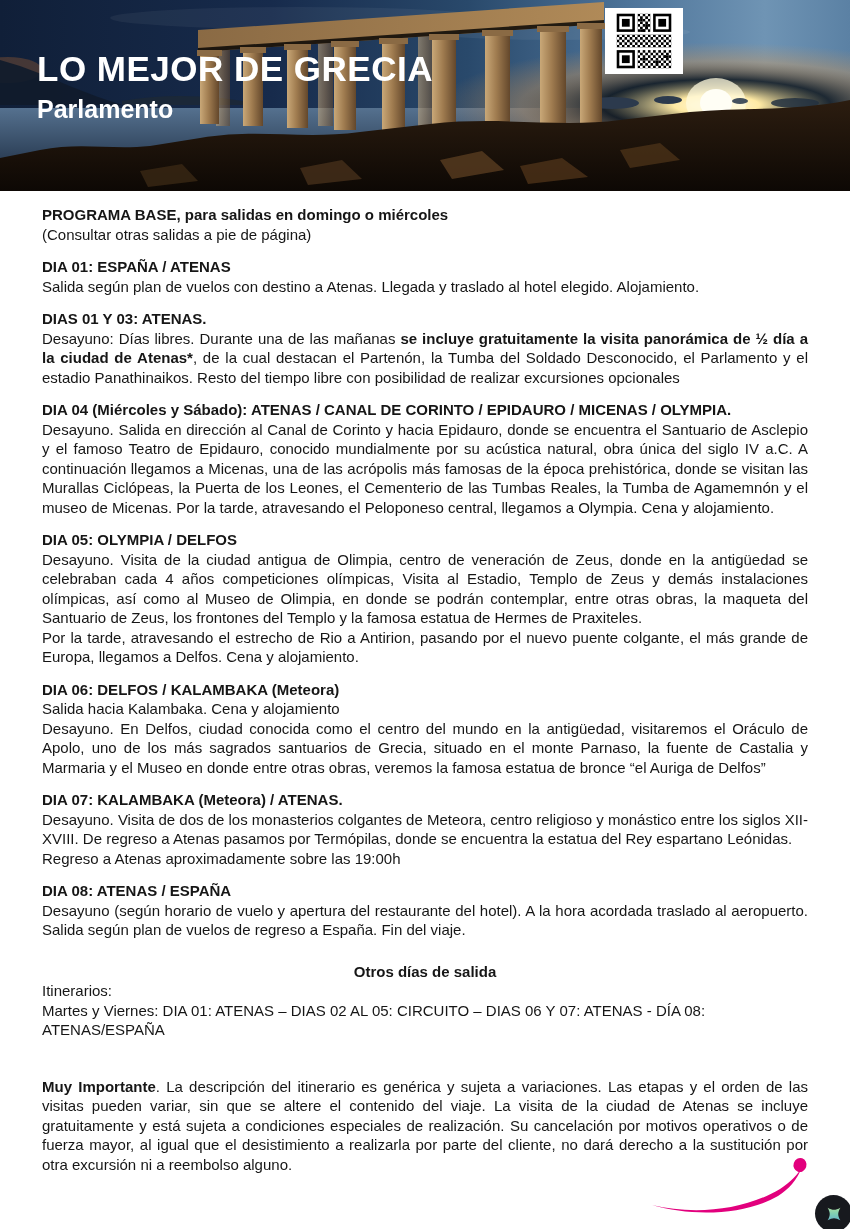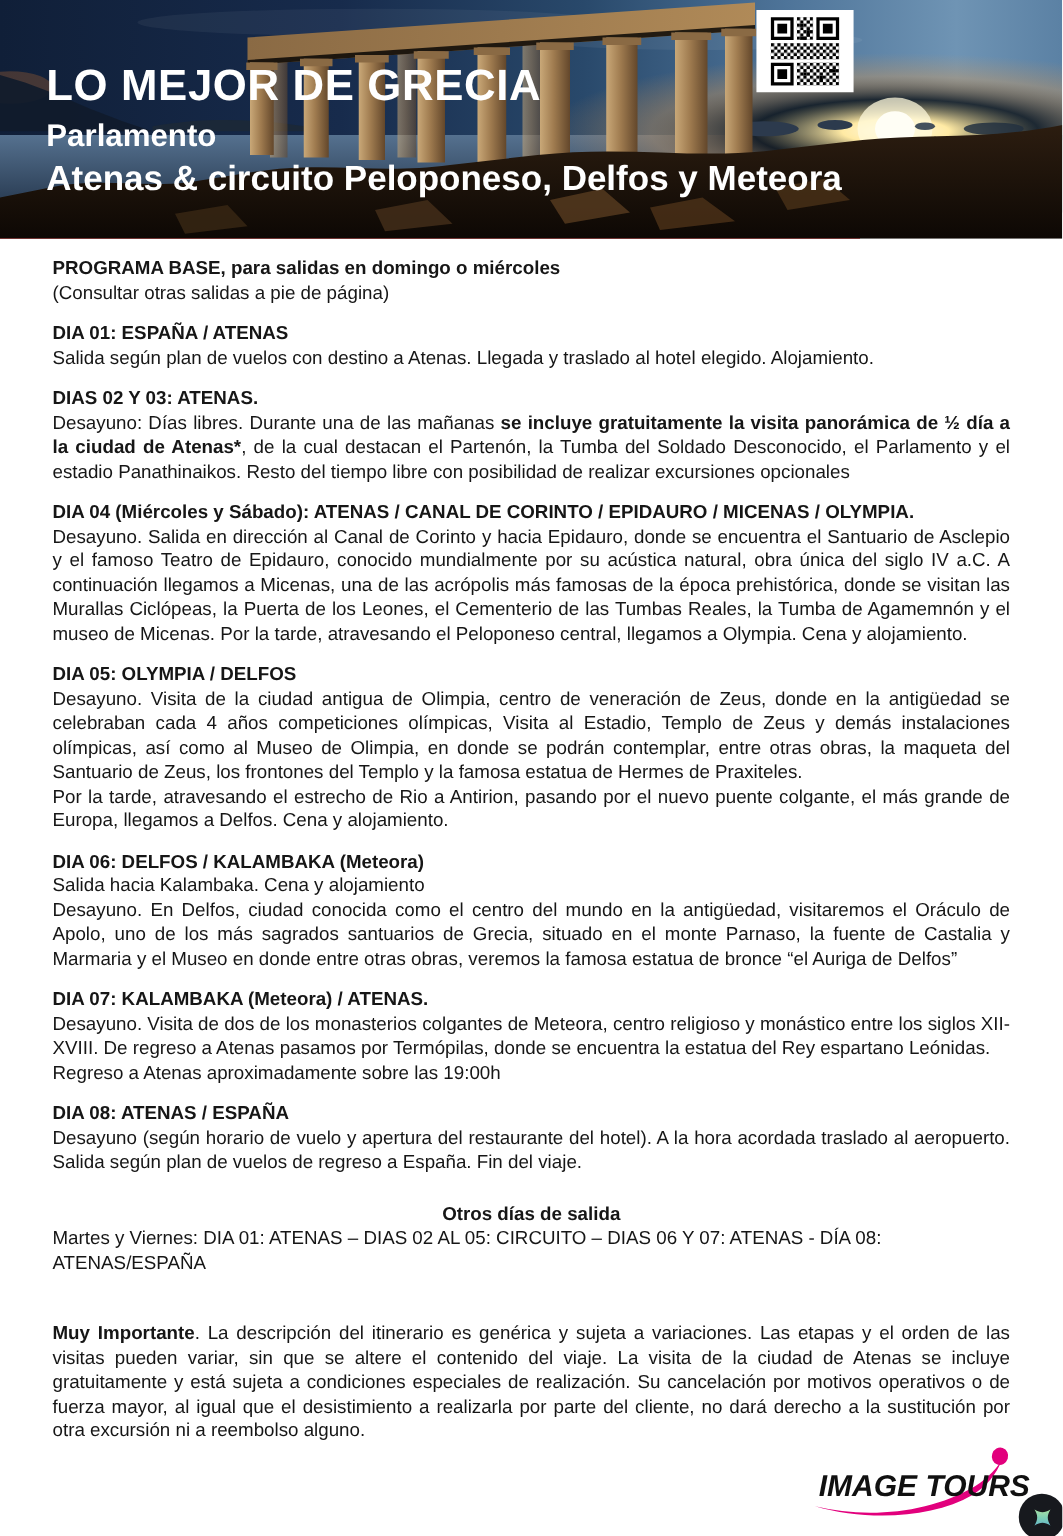--- a/index.html
+++ b/index.html
@@ -1,19 +1,19 @@
 <!DOCTYPE html>
 <html><head>
 <meta charset="utf-8">
 <style>
   html,body{margin:0;padding:0;background:#fff;}
   .page{position:relative;width:850px;height:1229px;background:#fff;overflow:hidden;
         font-family:"Liberation Sans",sans-serif;color:#161616;}
   
-  .hero{position:relative;width:688px;height:191px;background:#ef4444;}
+  .hero{position:relative;width:688px;height:191px;background:#a16207;}
   .hero svg{display:block;}
   .hero-titles{position:absolute;left:37px;top:50px;color:#fff;
 '    'text-shadow:0 2px 5px rgba(0,0,0,.65),0 0 2px rgba(0,0,0,.5);}
   .hero-title{font-size:35px;font-weight:bold;margin:0;letter-spacing:.5px;line-height:1.1;}
   .hero-sub1{font-size:25px;font-weight:bold;margin:7px 0 0;line-height:1.1;}
   .hero-sub2{font-size:28px;font-weight:bold;margin:5px 0 0;line-height:1.1;}
   .qr{position:absolute;right:5px;top:8px;}
   
   .content{padding:14px 42px 0 42px;font-size:15px;line-height:1.3;}
   .content p{margin:0;text-align:justify;}
@@ -137,21 +137,20 @@
       <polygon points="440,160 482,151 504,170 452,179" fill="#55391f" opacity="0.85"></polygon>
       <polygon points="520,166 562,158 588,177 528,184" fill="#4a3018" opacity="0.85"></polygon>
       <polygon points="300,168 342,160 362,179 308,185" fill="#46301a" opacity="0.8"></polygon>
       <polygon points="140,171 182,164 198,181 148,187" fill="#3a2814" opacity="0.8"></polygon>
       <polygon points="620,150 660,143 680,160 630,168" fill="#513619" opacity="0.7"></polygon>
     </svg>
 
     <div class="hero-titles">
       <h1 class="hero-title">LO MEJOR DE GRECIA</h1>
       <div class="hero-sub1">Parlamento</div>
-      <div class="hero-sub2">Atenas &amp; circuito Peloponeso, Delfos y Meteora</div>
     </div>
 
     <div class="qr">
       <svg width="78" height="66" viewBox="0 0 78 66" aria-hidden="true">
         <defs>
           <pattern id="qrp" width="5.2" height="5.2" patternUnits="userSpaceOnUse">
             <rect width="2.6" height="2.6" fill="#000"></rect>
               <rect x="2.6" y="2.6" width="2.6" height="2.6" fill="#000"></rect>
           </pattern>
         </defs>
@@ -194,21 +193,21 @@
       <p class="bold">PROGRAMA BASE, para salidas en domingo o miércoles</p>
       <p>(Consultar otras salidas a pie de página)</p>
     </section>
 
     <section class="day first">
       <h3>DIA 01: ESPAÑA / ATENAS</h3>
       <p>Salida según plan de vuelos con destino a Atenas. Llegada y traslado al hotel elegido. Alojamiento.</p>
     </section>
 
     <section class="day">
-      <h3>DIAS 02 Y 03: ATENAS.</h3>
+      <h3>DIAS 01 Y 03: ATENAS.</h3>
       <p><span>Desayuno: Días libres. Durante una de las mañanas </span><strong>se incluye gratuitamente la visita panorámica de ½ día a la ciudad de Atenas*</strong><span>, de la cual destacan el Partenón, la Tumba del Soldado Desconocido, el Parlamento y el estadio Panathinaikos. Resto del tiempo libre con posibilidad de realizar excursiones opcionales</span></p>
     </section>
 
     <section class="day">
       <h3>DIA 04 (Miércoles y Sábado): ATENAS / CANAL DE CORINTO / EPIDAURO / MICENAS / OLYMPIA.</h3>
       <p>Desayuno. Salida en dirección al Canal de Corinto y hacia Epidauro, donde se encuentra el Santuario de Asclepio y el famoso Teatro de Epidauro, conocido mundialmente por su acústica natural, obra única del siglo IV a.C. A continuación llegamos a Micenas, una de las acrópolis más famosas de la época prehistórica, donde se visitan las Murallas Ciclópeas, la Puerta de los Leones, el Cementerio de las Tumbas Reales, la Tumba de Agamemnón y el museo de Micenas. Por la tarde, atravesando el Peloponeso central, llegamos a Olympia. Cena y alojamiento.</p>
     </section>
 
     <section class="day">
       <h3>DIA 05: OLYMPIA / DELFOS</h3>
@@ -228,36 +227,36 @@
       <p>Regreso a Atenas aproximadamente sobre las 19:00h</p>
     </section>
 
     <section class="day">
       <h3>DIA 08: ATENAS / ESPAÑA</h3>
       <p>Desayuno (según horario de vuelo y apertura del restaurante del hotel). A la hora acordada traslado al aeropuerto. Salida según plan de vuelos de regreso a España. Fin del viaje.</p>
     </section>
 
     <section class="otros">
       <h3>Otros días de salida</h3>
+      <p>Itinerarios:</p>
       <p>Martes y Viernes: DIA 01: ATENAS – DIAS 02 AL 05: CIRCUITO – DIAS 06 Y 07: ATENAS - DÍA 08: ATENAS/ESPAÑA</p>
     </section>
 
     <section class="importante">
       <p><strong>Muy Importante</strong><span>. La descripción del itinerario es genérica y sujeta a variaciones. Las etapas y el orden de las visitas pueden variar, sin que se altere el contenido del viaje. La visita de la ciudad de Atenas se incluye gratuitamente y está sujeta a condiciones especiales de realización. Su cancelación por motivos operativos o de fuerza mayor, al igual que el desistimiento a realizarla por parte del cliente, no dará derecho a la sustitución por otra excursión ni a reembolso alguno.</span></p>
     </section>
 
   </main>
 
   <div class="logo">
     <svg width="180" height="66" viewBox="0 0 180 66" aria-hidden="true">
       <ellipse cx="152" cy="12" rx="6.5" ry="7" fill="#e2007d" transform="rotate(18 152 12)"></ellipse>
       <path d="M4,52 C45,62 95,58 132,36 C143,29 150,21 154,14
                C149,27 141,36 130,43 C97,62 45,64 4,52 Z" fill="#e2007d"></path>
     </svg>
-    <span class="logo-text">IMAGE TOURS</span>
   </div>
 
   <div class="fab">
     <svg width="20" height="20" viewBox="0 0 20 20" aria-hidden="true">
       <defs>
         <linearGradient id="spark" x1="0" y1="0" x2="1" y2="1">
           <stop offset="0" stop-color="#d4ed91"></stop>
             <stop offset="0.5" stop-color="#7fd0b4"></stop>
           <stop offset="1" stop-color="#4f9ddd"></stop>
         </linearGradient>

